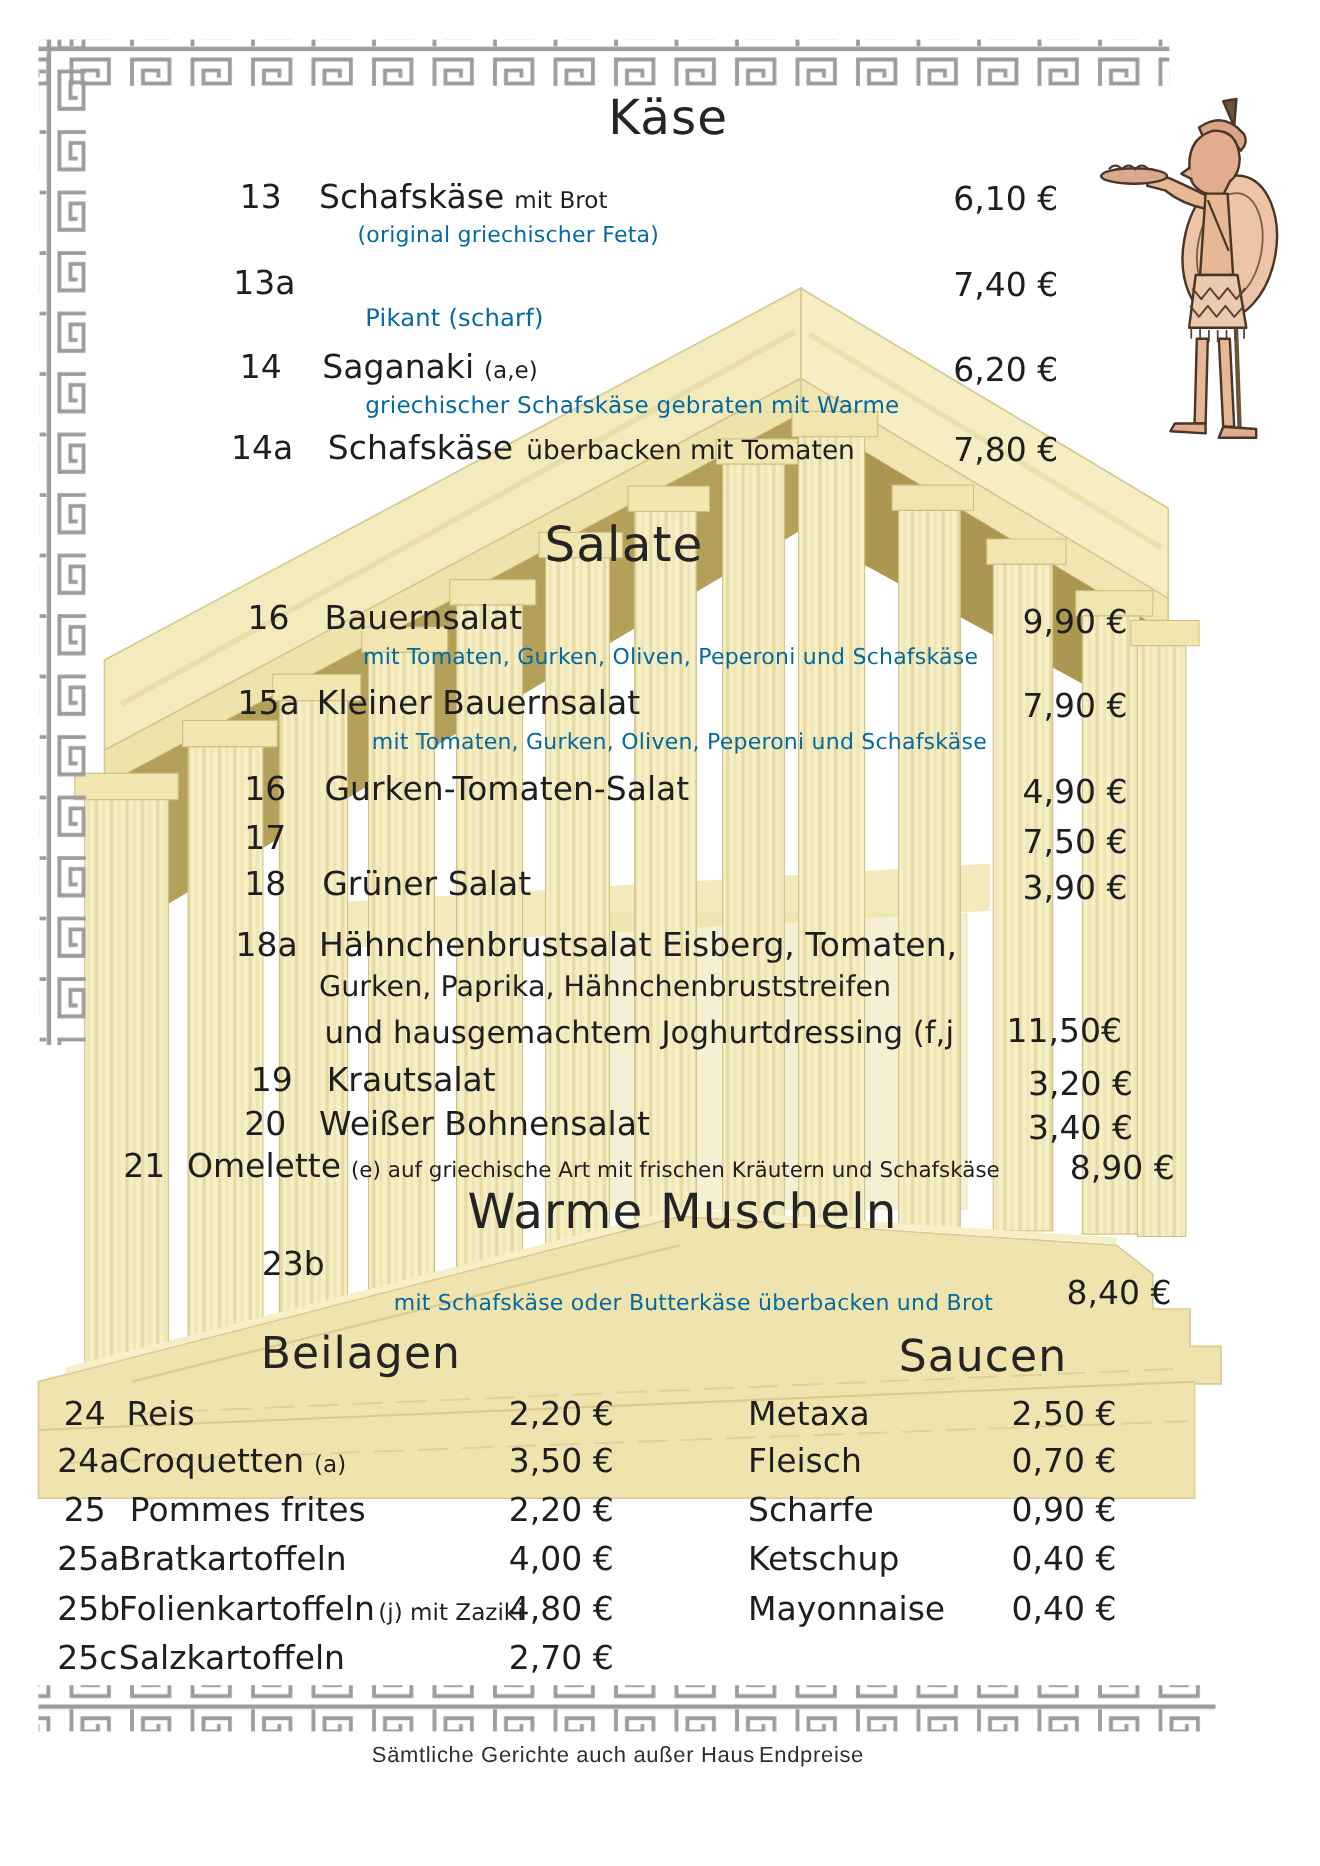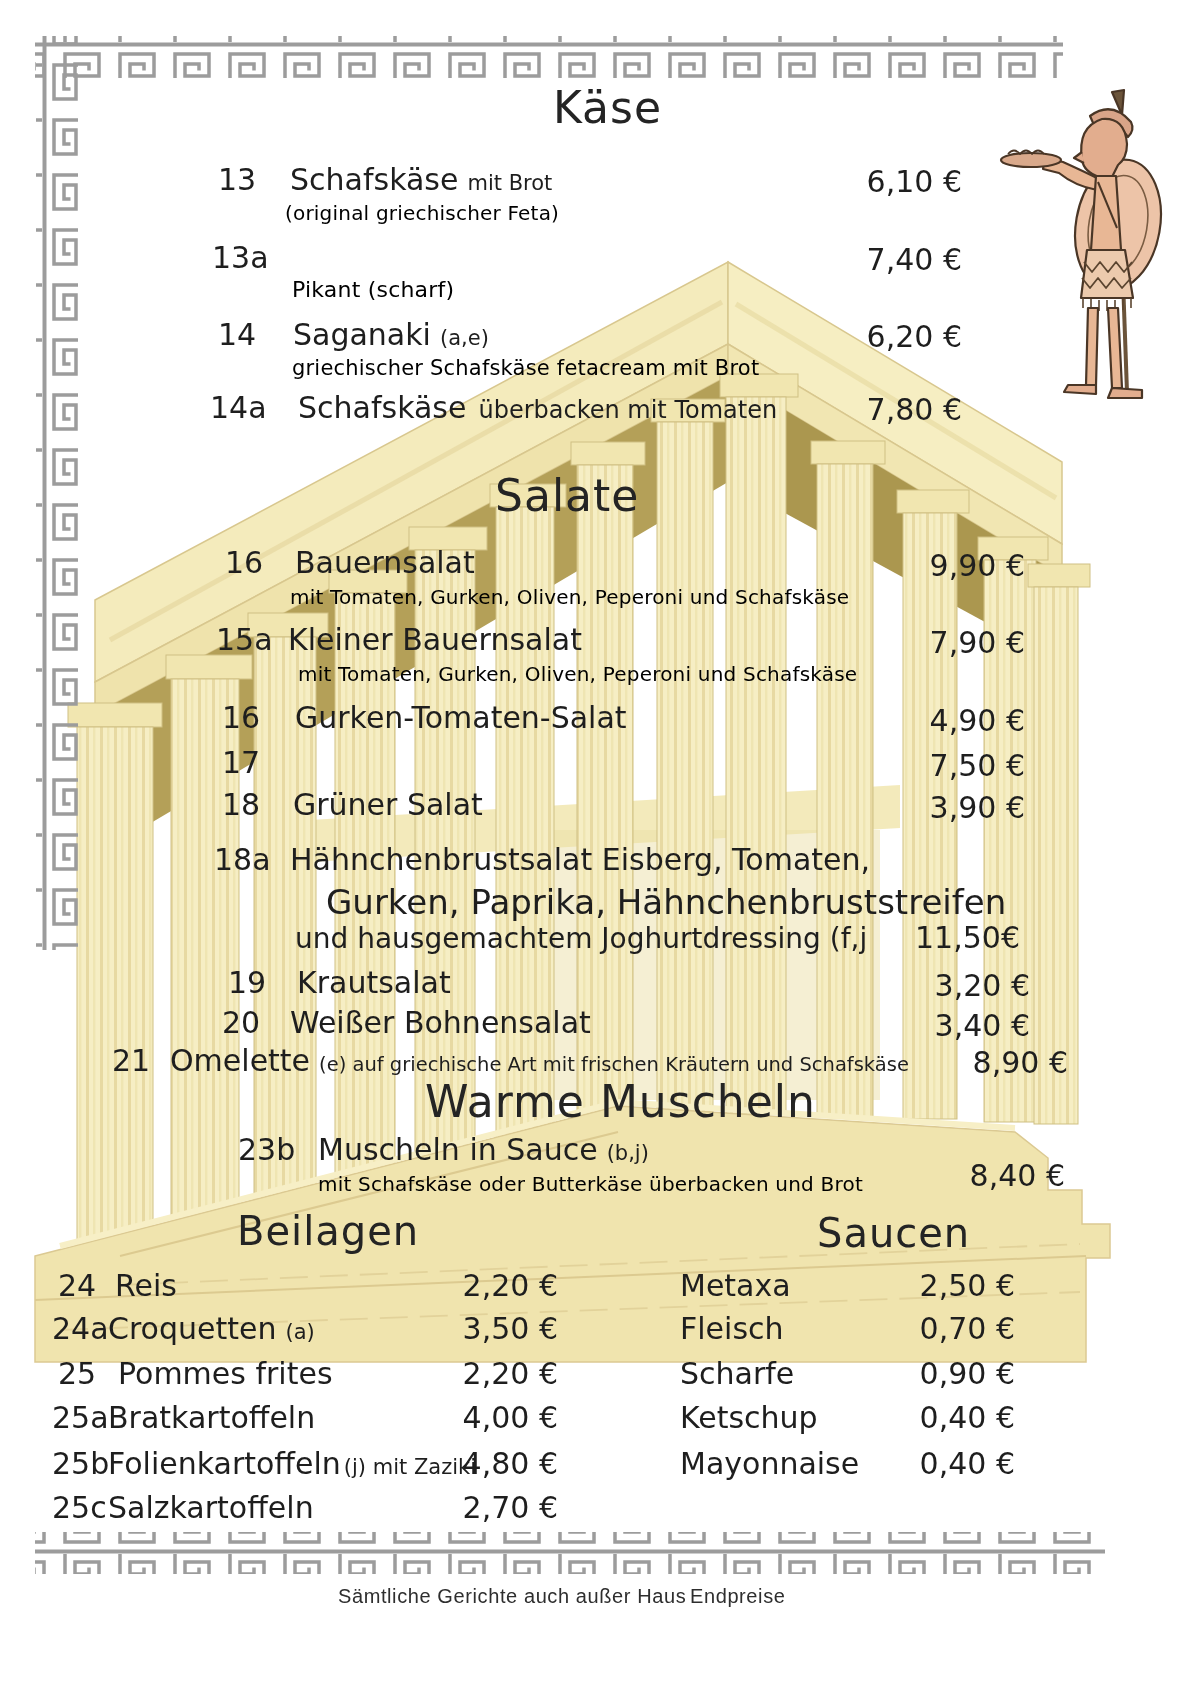--- a/index.html
+++ b/index.html
@@ -1,27 +1,27 @@
 <!DOCTYPE html>
 <html><head>
 <meta charset="utf-8">
 <style>
   html,body{margin:0;padding:0;background:#ffffff;}
   .page{position:relative;width:1200px;height:1696px;background:#ffffff;overflow:hidden;
         font-family:"DejaVu Sans",sans-serif;color:#1e1e1e;}
   svg.layer{position:absolute;left:0;top:0;pointer-events:none;}
   .abs{position:absolute;white-space:nowrap;}
   .nm{font-size:30px;color:#1e1e1e;}
-  .nm2{font-size:34px;padding-left:36px;}
+  .nm2{font-size:26px;}
   .nm3{font-size:28px;}
   .sfx{font-size:21px;color:#1e1e1e;margin-left:9px;}
   .sfx-lg{font-size:24px;color:#1e1e1e;margin-left:12px;}
   .sfx-sm{font-size:19.5px;color:#1e1e1e;margin-left:9px;}
   .pr{font-size:30px;color:#1e1e1e;width:150px;text-align:right;}
-  .desc{font-size:20px;color:#000000;letter-spacing:0.2px;}
+  .desc{font-size:20px;color:#0369a1;letter-spacing:0.2px;margin-left:40px;}
   .ttl{font-size:44px;color:#242424;letter-spacing:1px;}
   .ttl-sm{font-size:40px;color:#242424;letter-spacing:1px;}
   .footer{font-family:"Liberation Sans",sans-serif;font-size:20px;color:#2e2e2e;letter-spacing:0.6px;}
 </style>
 </head>
 <body>
 
 <div class="page">
 
   <svg class="layer" width="1200" height="1696" viewBox="0 0 1200 1696">
@@ -172,21 +172,21 @@
   <div class="abs pr" style="left:812px;top:164px">6,10 €</div>
   <div class="abs desc" style="left:285px;top:201px">(original griechischer Feta)</div>
 
   <div class="abs nm" style="left:212px;top:240px">13a</div>
   <div class="abs pr" style="left:812px;top:242px">7,40 €</div>
   <div class="abs desc" style="left:292px;top:277px;font-size:22px">Pikant  (scharf)</div>
 
   <div class="abs nm" style="left:218px;top:317px">14</div>
   <div class="abs" style="left:293px;top:317px"><span class="nm">Saganaki</span><span class="sfx">(a,e)</span></div>
   <div class="abs pr" style="left:812px;top:319px">6,20 €</div>
-  <div class="abs desc" style="left:292px;top:356px;font-size:21px">griechischer Schafskäse fetacream mit Brot</div>
+  <div class="abs desc" style="left:292px;top:356px;font-size:21px">griechischer Schafskäse gebraten mit Warme</div>
 
   <div class="abs nm" style="left:210px;top:390px">14a</div>
   <div class="abs" style="left:298px;top:390px"><span class="nm">Schafskäse</span><span class="sfx-lg">überbacken mit Tomaten</span></div>
   <div class="abs pr" style="left:812px;top:392px">7,80 €</div>
 
   <div class="abs ttl" style="left:495px;top:470px">Salate</div>
 
   <div class="abs nm" style="left:225px;top:545px">16</div>
   <div class="abs nm" style="left:295px;top:545px">Bauernsalat</div>
   <div class="abs pr" style="left:875px;top:548px">9,90 €</div>
@@ -222,21 +222,20 @@
   <div class="abs nm" style="left:290px;top:1005px">Weißer Bohnensalat</div>
   <div class="abs pr" style="left:880px;top:1008px">3,40 €</div>
 
   <div class="abs nm" style="left:112px;top:1043px">21</div>
   <div class="abs" style="left:170px;top:1043px"><span class="nm">Omelette</span><span class="sfx-sm">(e) auf griechische Art mit frischen Kräutern und Schafskäse</span></div>
   <div class="abs pr" style="left:918px;top:1045px">8,90 €</div>
 
   <div class="abs ttl" style="left:425px;top:1076px">Warme Muscheln</div>
 
   <div class="abs nm" style="left:238px;top:1132px">23b</div>
-  <div class="abs" style="left:318px;top:1132px"><span class="nm">Muscheln in Sauce</span><span class="sfx">(b,j)</span></div>
   <div class="abs desc" style="left:318px;top:1172px;font-size:20px">mit Schafskäse oder Butterkäse überbacken und Brot</div>
   <div class="abs pr" style="left:915px;top:1158px">8,40 €</div>
 
   <div class="abs ttl-sm" style="left:237px;top:1208px">Beilagen</div>
   <div class="abs ttl-sm" style="left:817px;top:1210px">Saucen</div>
 
   <div class="abs nm" style="left:58px;top:1268px">24</div>
   <div class="abs nm" style="left:115px;top:1268px">Reis</div>
   <div class="abs pr" style="left:408px;top:1268px">2,20 €</div>
 

